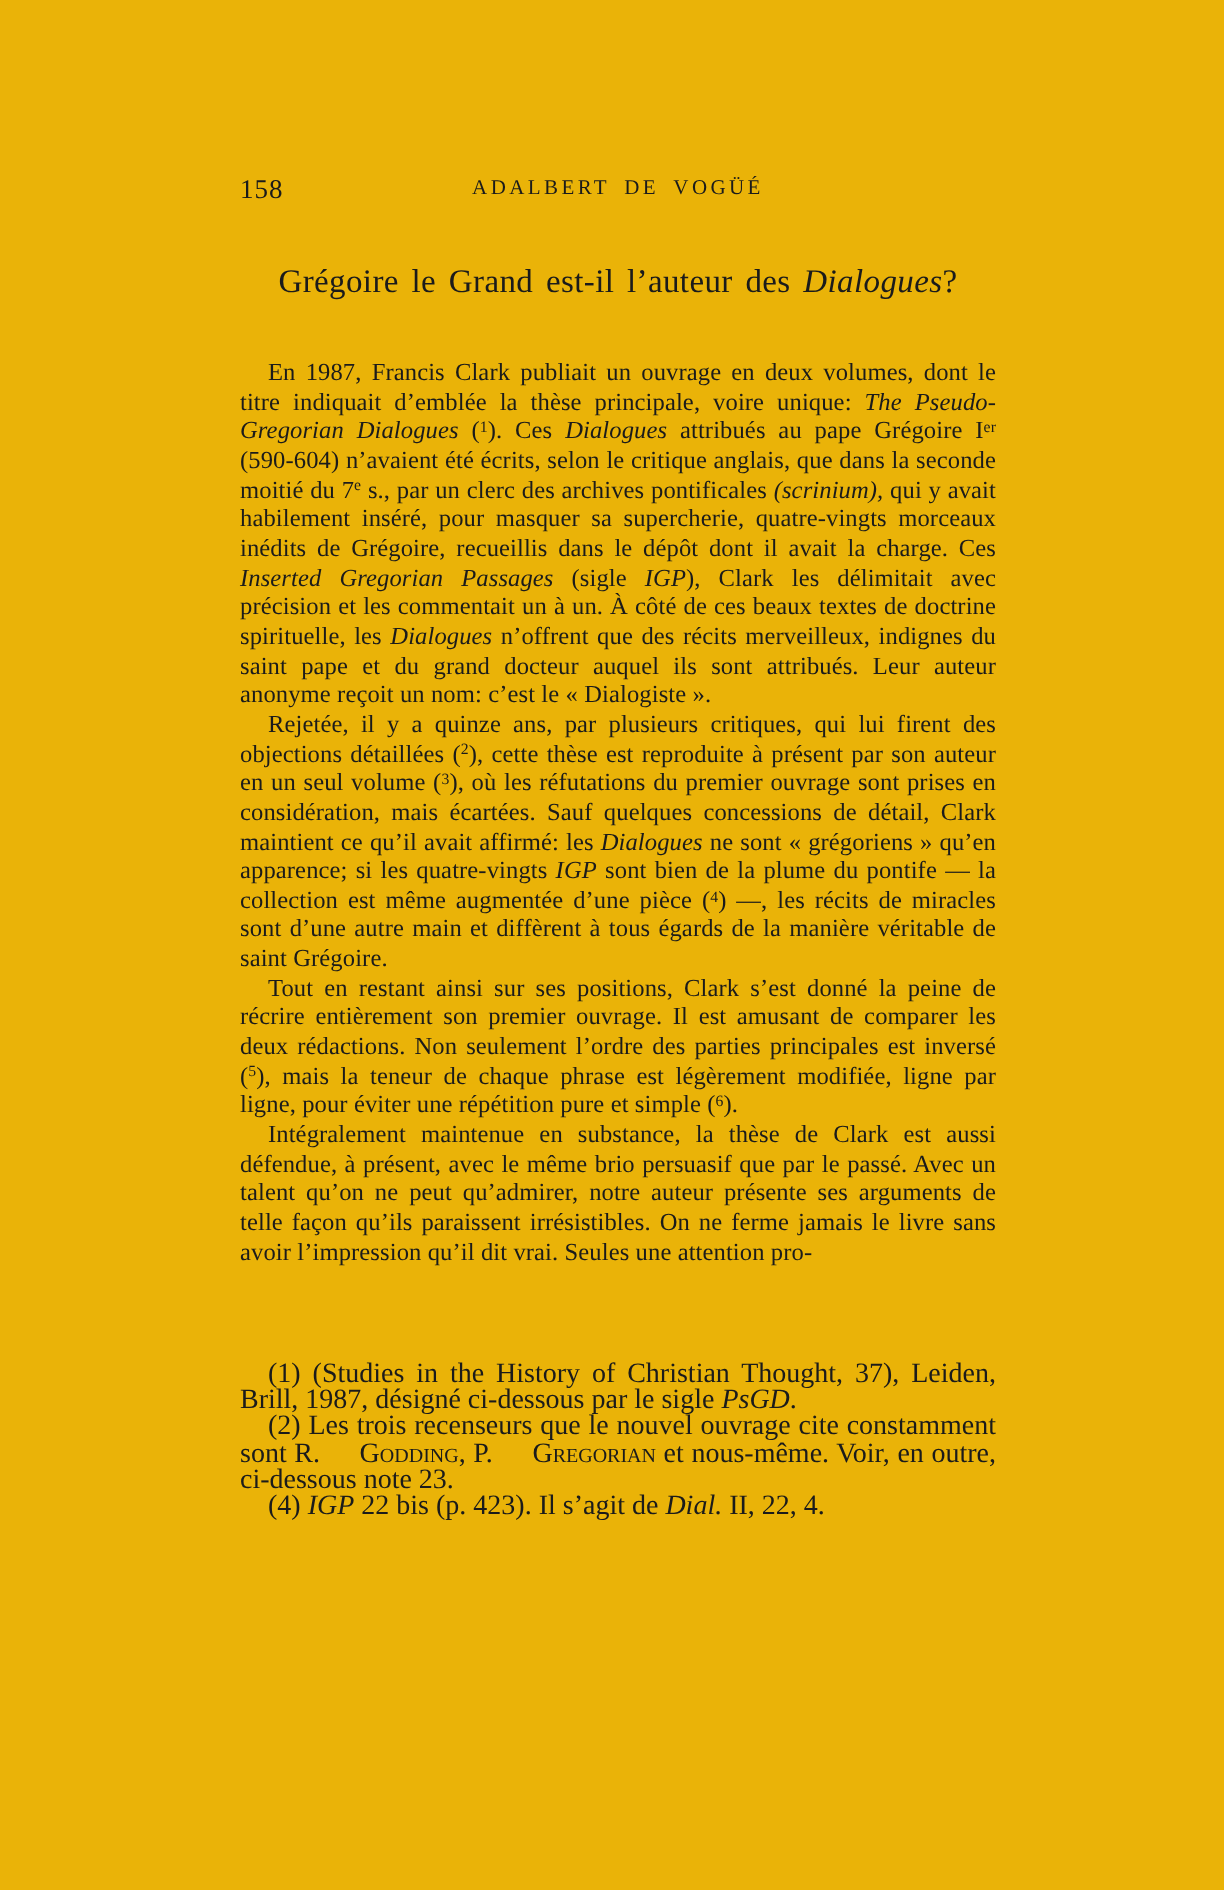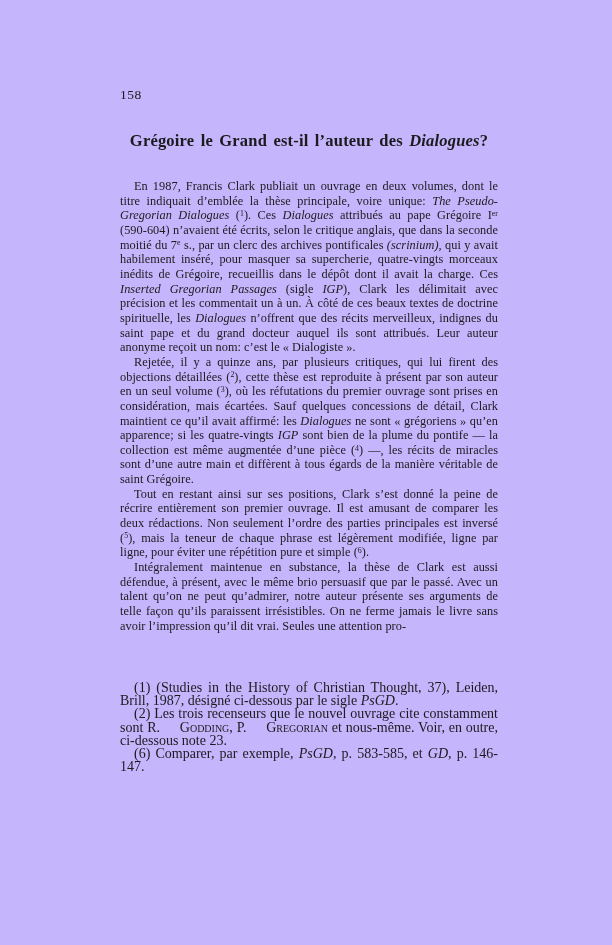--- a/index.html
+++ b/index.html
@@ -4,21 +4,21 @@
 <style>
   html, body {
     margin: 0;
     padding: 0;
     background: #ffffff;
   }
   .page {
     position: relative;
     width: 612px;
     height: 945px;
-    background: #c4b5fd;
+    background: #eab308;
     color: #1b1b1b;
     font-family: "Liberation Serif", "DejaVu Serif", serif;
     overflow: hidden;
   }
   .running-head-row {
     position: absolute;
     top: 87px;
     left: 120px;
     width: 378px;
     height: 16px;
@@ -39,21 +39,21 @@
     padding-top: 2px;
   }
   .article-title {
     position: absolute;
     top: 131px;
     left: 110px;
     width: 398px;
     margin: 0;
     text-align: center;
     font-size: 16.5px;
-    font-weight: bold;
+    font-weight: normal;
     letter-spacing: 0.2px;
     word-spacing: 2px;
   }
   .body-text {
     position: absolute;
     top: 179px;
     left: 120px;
     width: 378px;
     text-align: justify;
     font-size: 12.3px;
@@ -91,30 +91,31 @@
     line-height: 0;
   }
 </style>
 </head>
 <body>
 
 <div class="page">
 
   <header class="running-head-row">
     <span class="page-number">158</span>
+    <span class="running-head">ADALBERT DE VOGÜÉ</span>
   </header>
 
   <h1 class="article-title"><span>Grégoire le Grand est-il l’auteur des </span><span class="it">Dialogues</span><span>?</span></h1>
 
   <main class="body-text">
     <p class="para"><span>En 1987, Francis Clark publiait un ouvrage en deux volumes, dont le titre indiquait d’emblée la thèse principale, voire unique: </span><span class="it">The Pseudo-Gregorian Dialogues</span><span> (</span><span class="sup">1</span><span>). Ces </span><span class="it">Dialogues</span><span> attribués au pape Grégoire I</span><span class="sup">er</span><span> (590-604) n’avaient été écrits, selon le critique anglais, que dans la seconde moitié du 7</span><span class="sup">e</span><span> s., par un clerc des archives pontificales </span><span class="it">(scrinium),</span><span> qui y avait habilement inséré, pour masquer sa supercherie, quatre-vingts morceaux inédits de Grégoire, recueillis dans le dépôt dont il avait la charge. Ces </span><span class="it">Inserted Gregorian Passages</span><span> (sigle </span><span class="it">IGP</span><span>), Clark les délimitait avec précision et les commentait un à un. À côté de ces beaux textes de doctrine spirituelle, les </span><span class="it">Dialogues</span><span> n’offrent que des récits merveilleux, indignes du saint pape et du grand docteur auquel ils sont attribués. Leur auteur anonyme reçoit un nom: c’est le « Dialogiste ».</span></p>
     <p class="para"><span>Rejetée, il y a quinze ans, par plusieurs critiques, qui lui firent des objections détaillées (</span><span class="sup">2</span><span>), cette thèse est reproduite à présent par son auteur en un seul volume (</span><span class="sup">3</span><span>), où les réfutations du premier ouvrage sont prises en considération, mais écartées. Sauf quelques concessions de détail, Clark maintient ce qu’il avait affirmé: les </span><span class="it">Dialogues</span><span> ne sont « grégoriens » qu’en apparence; si les quatre-vingts </span><span class="it">IGP</span><span> sont bien de la plume du pontife — la collection est même augmentée d’une pièce (</span><span class="sup">4</span><span>) —, les récits de miracles sont d’une autre main et diffèrent à tous égards de la manière véritable de saint Grégoire.</span></p>
     <p class="para"><span>Tout en restant ainsi sur ses positions, Clark s’est donné la peine de récrire entièrement son premier ouvrage. Il est amusant de comparer les deux rédactions. Non seulement l’ordre des parties principales est inversé (</span><span class="sup">5</span><span>), mais la teneur de chaque phrase est légèrement modifiée, ligne par ligne, pour éviter une répétition pure et simple (</span><span class="sup">6</span><span>).</span></p>
     <p class="para"><span>Intégralement maintenue en substance, la thèse de Clark est aussi défendue, à présent, avec le même brio persuasif que par le passé. Avec un talent qu’on ne peut qu’admirer, notre auteur présente ses arguments de telle façon qu’ils paraissent irrésistibles. On ne ferme jamais le livre sans avoir l’impression qu’il dit vrai. Seules une attention pro-</span></p>
   </main>
 
   <footer class="footnotes">
     <p class="footnote"><span>(1) (Studies in the History of Christian Thought, 37), Leiden, Brill, 1987, désigné ci-dessous par le sigle </span><span class="it">PsGD</span><span>.</span></p>
     <p class="footnote"><span>(2) Les trois recenseurs que le nouvel ouvrage cite constamment sont R. </span><span class="sc">Godding</span><span>, P. </span><span class="sc">Gregorian</span><span> et nous-même. Voir, en outre, ci-dessous note 23.</span></p>
-    <p class="footnote"><span>(6) Comparer, par exemple, </span><span class="it">PsGD</span><span>, p. 583-585, et </span><span class="it">GD</span><span>, p. 146-147.</span></p>
+    <p class="footnote"><span>(4) </span><span class="it">IGP</span><span> 22 bis (p. 423). Il s’agit de </span><span class="it">Dial.</span><span> II, 22, 4.</span></p>
   </footer>
 
 </div>
 
 </body></html>

